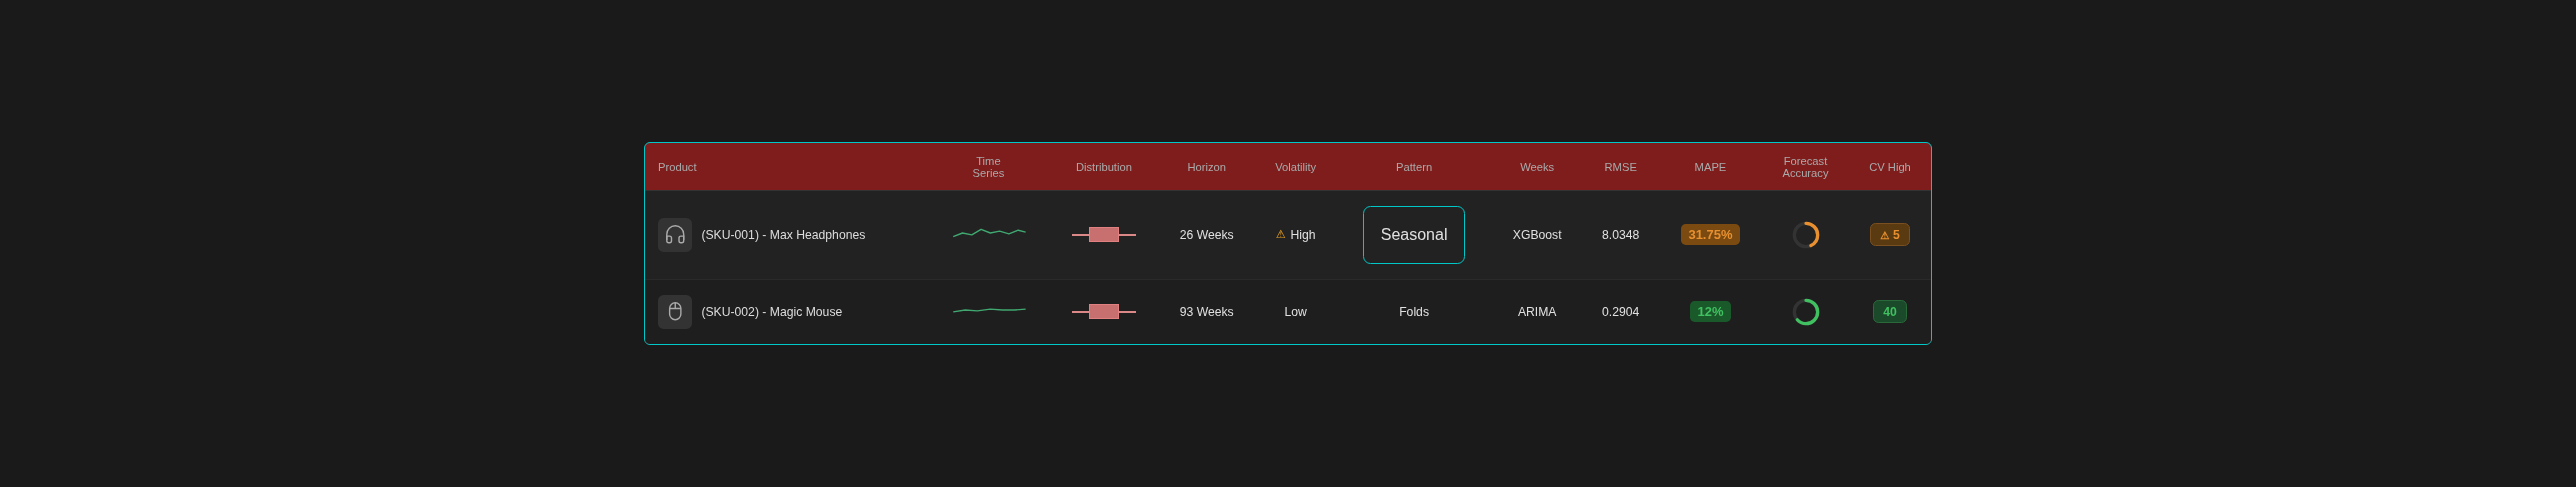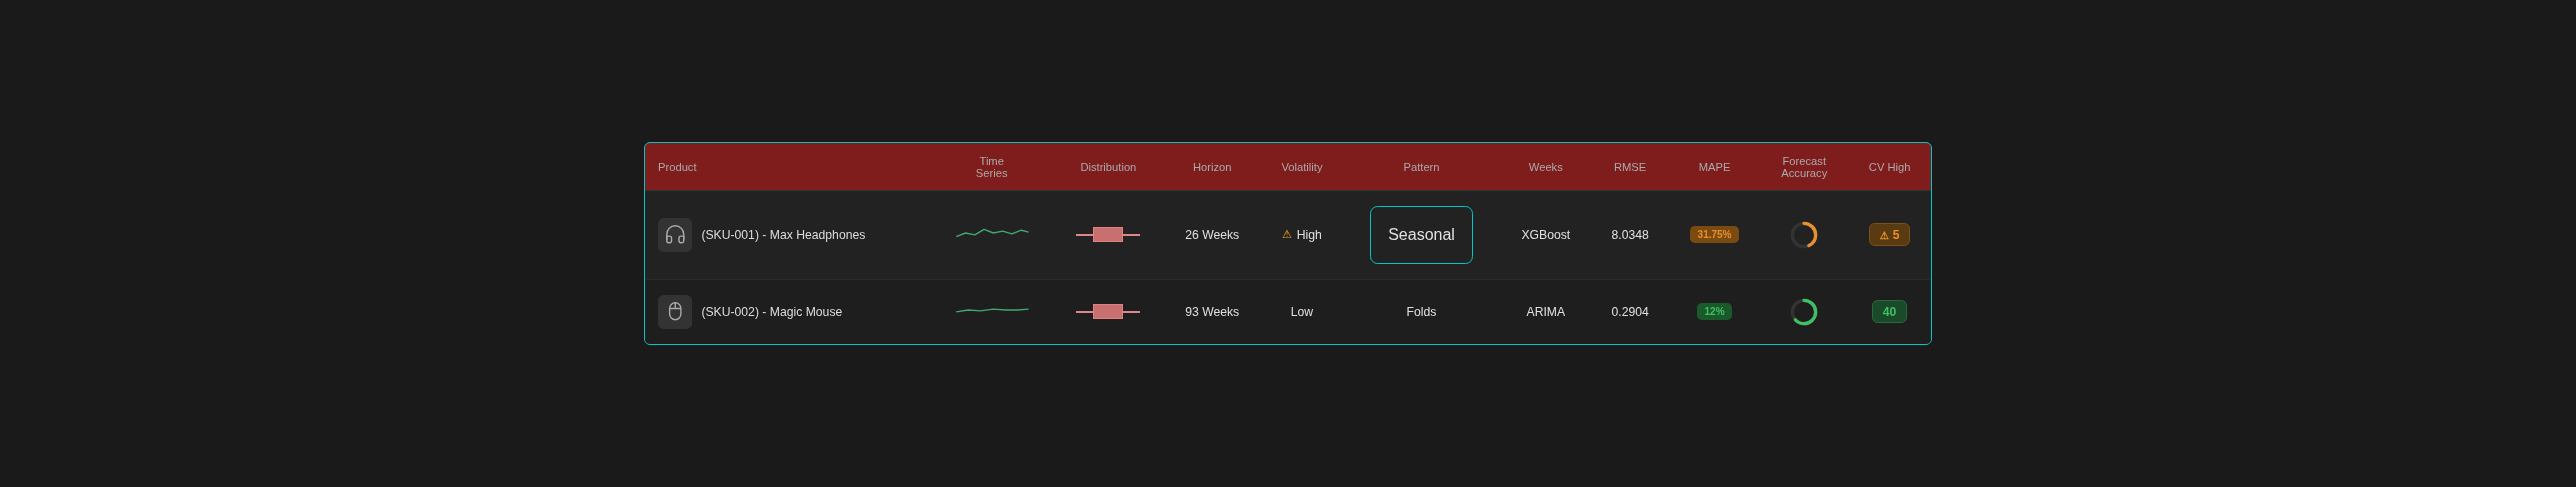--- a/index.html
+++ b/index.html
@@ -111,21 +111,21 @@
       padding: 19px 17px;
       display: inline-block;
       font-size: 16px;
       color: #e0e0e0;
     }
 
     
     .mape-badge {
       border-radius: 4.7px;
       padding: 2.8px 7.5px;
-      font-size: 10px;
+      font-size: 13px;
       font-weight: 600;
       display: inline-block;
       text-align: right;
     }
     .mape-orange { background: #7a4a10; color: #e89030; }
     .mape-green { background: #1a5a2a; color: #40c060; }
 
     
     .donut-container {
       display: flex;

